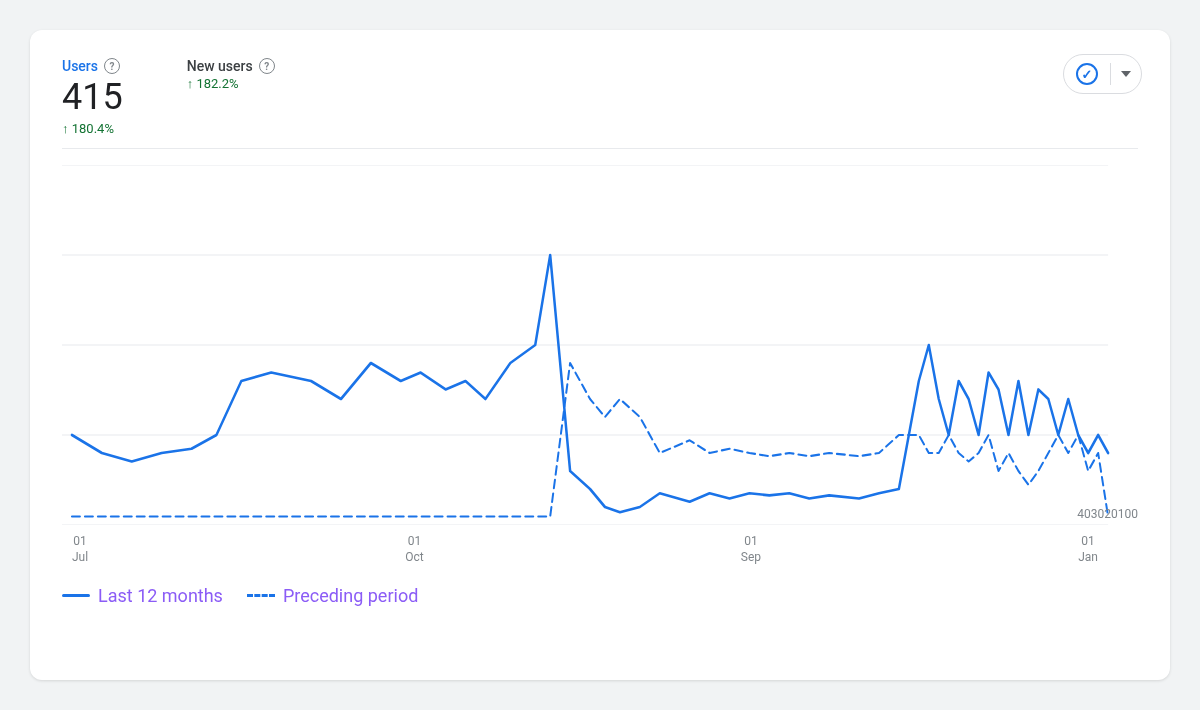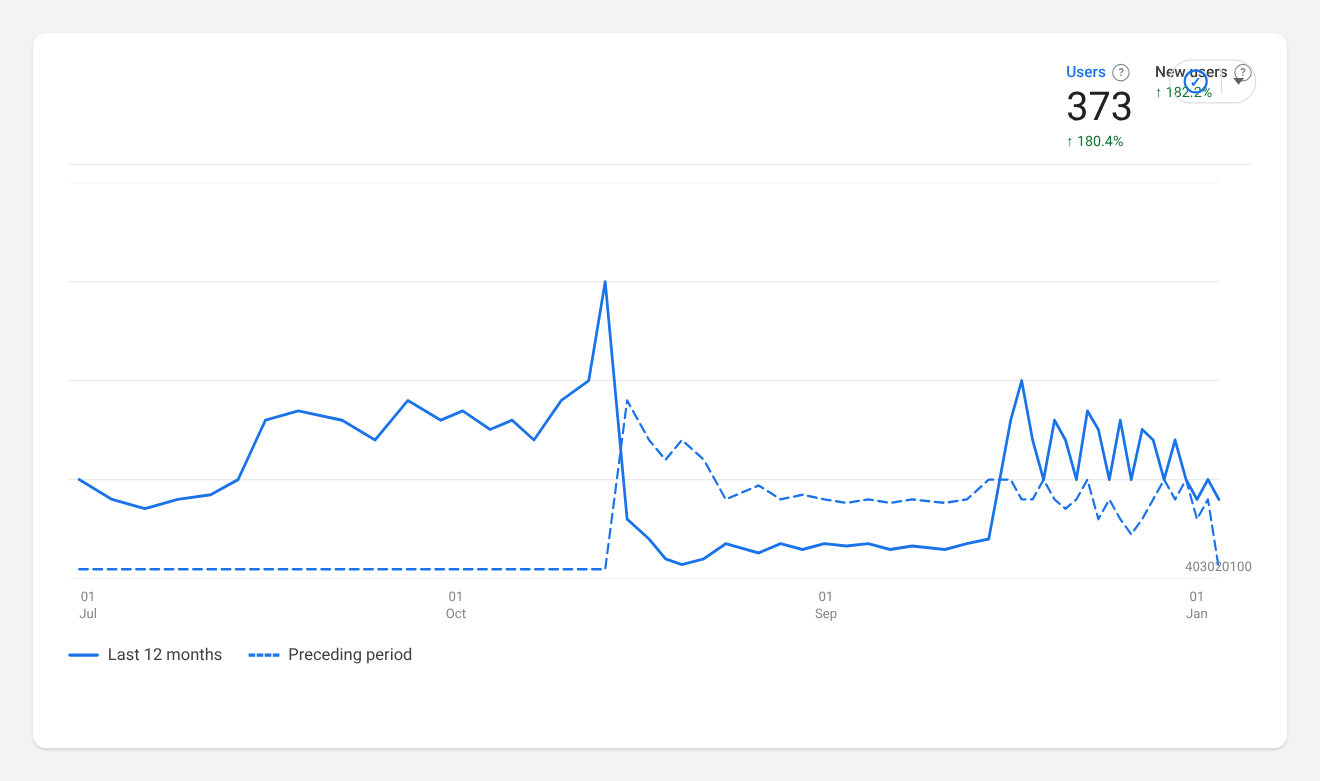--- a/index.html
+++ b/index.html
@@ -17,23 +17,22 @@
       border-radius: 12px;
       padding: 28px 32px 24px 32px;
       width: 1140px;
       min-height: 650px;
       box-shadow: 0 1px 3px rgba(0,0,0,0.12);
       position: relative;
     }
     .metrics-row {
       display: flex;
       align-items: flex-start;
-      gap: 20px;
+      gap: 64px;
       margin-bottom: 8px;
-      justify-content: flex-end;
     }
     .metric-block {
       display: flex;
       flex-direction: column;
       gap: 2px;
     }
     .metric-label {
       display: flex;
       align-items: center;
       gap: 6px;
@@ -157,22 +156,22 @@
     .legend-row {
       display: flex;
       align-items: center;
       gap: 24px;
       margin-top: 60px;
     }
     .legend-item {
       display: flex;
       align-items: center;
       gap: 8px;
-      font-size: 15px;
-      color: #404040;
+      font-size: 18px;
+      color: #8b5cf6;
     }
     .legend-line-solid {
       width: 28px;
       height: 3px;
       background: #1a73e8;
       border-radius: 2px;
     }
     .legend-line-dashed {
       width: 28px;
       height: 0;
@@ -202,21 +201,21 @@
 <body>
 
 <div class="card">
 
   <div class="metrics-row">
     <div class="metric-block">
       <div class="metric-label">
         <span>Users</span>
         <span class="help-icon">?</span>
       </div>
-      <div class="metric-value">373</div>
+      <div class="metric-value">415</div>
       <div class="metric-change">
         <span>↑ 180.4%</span>
       </div>
     </div>
     <div class="metric-block">
       <div class="metric-label secondary">
         <span>New users</span>
         <span class="help-icon">?</span>
       </div>
       <div class="metric-change">

